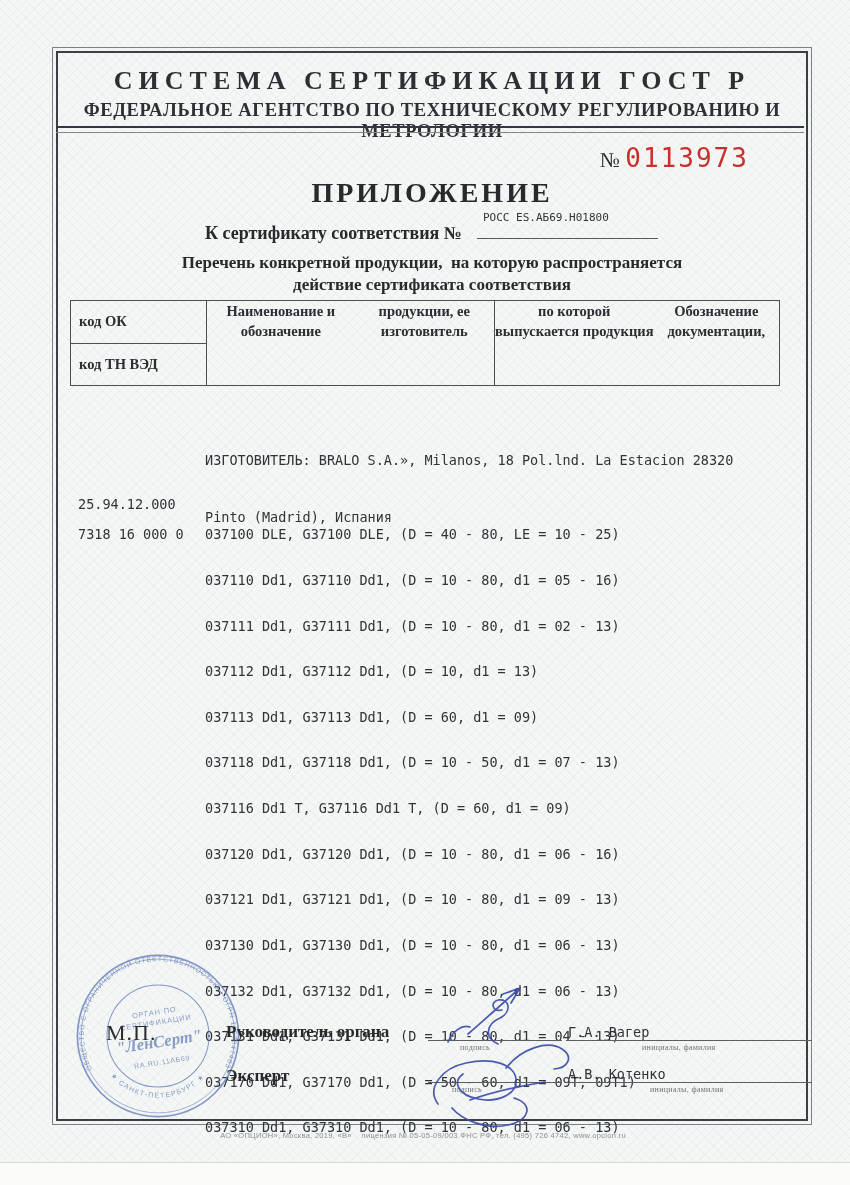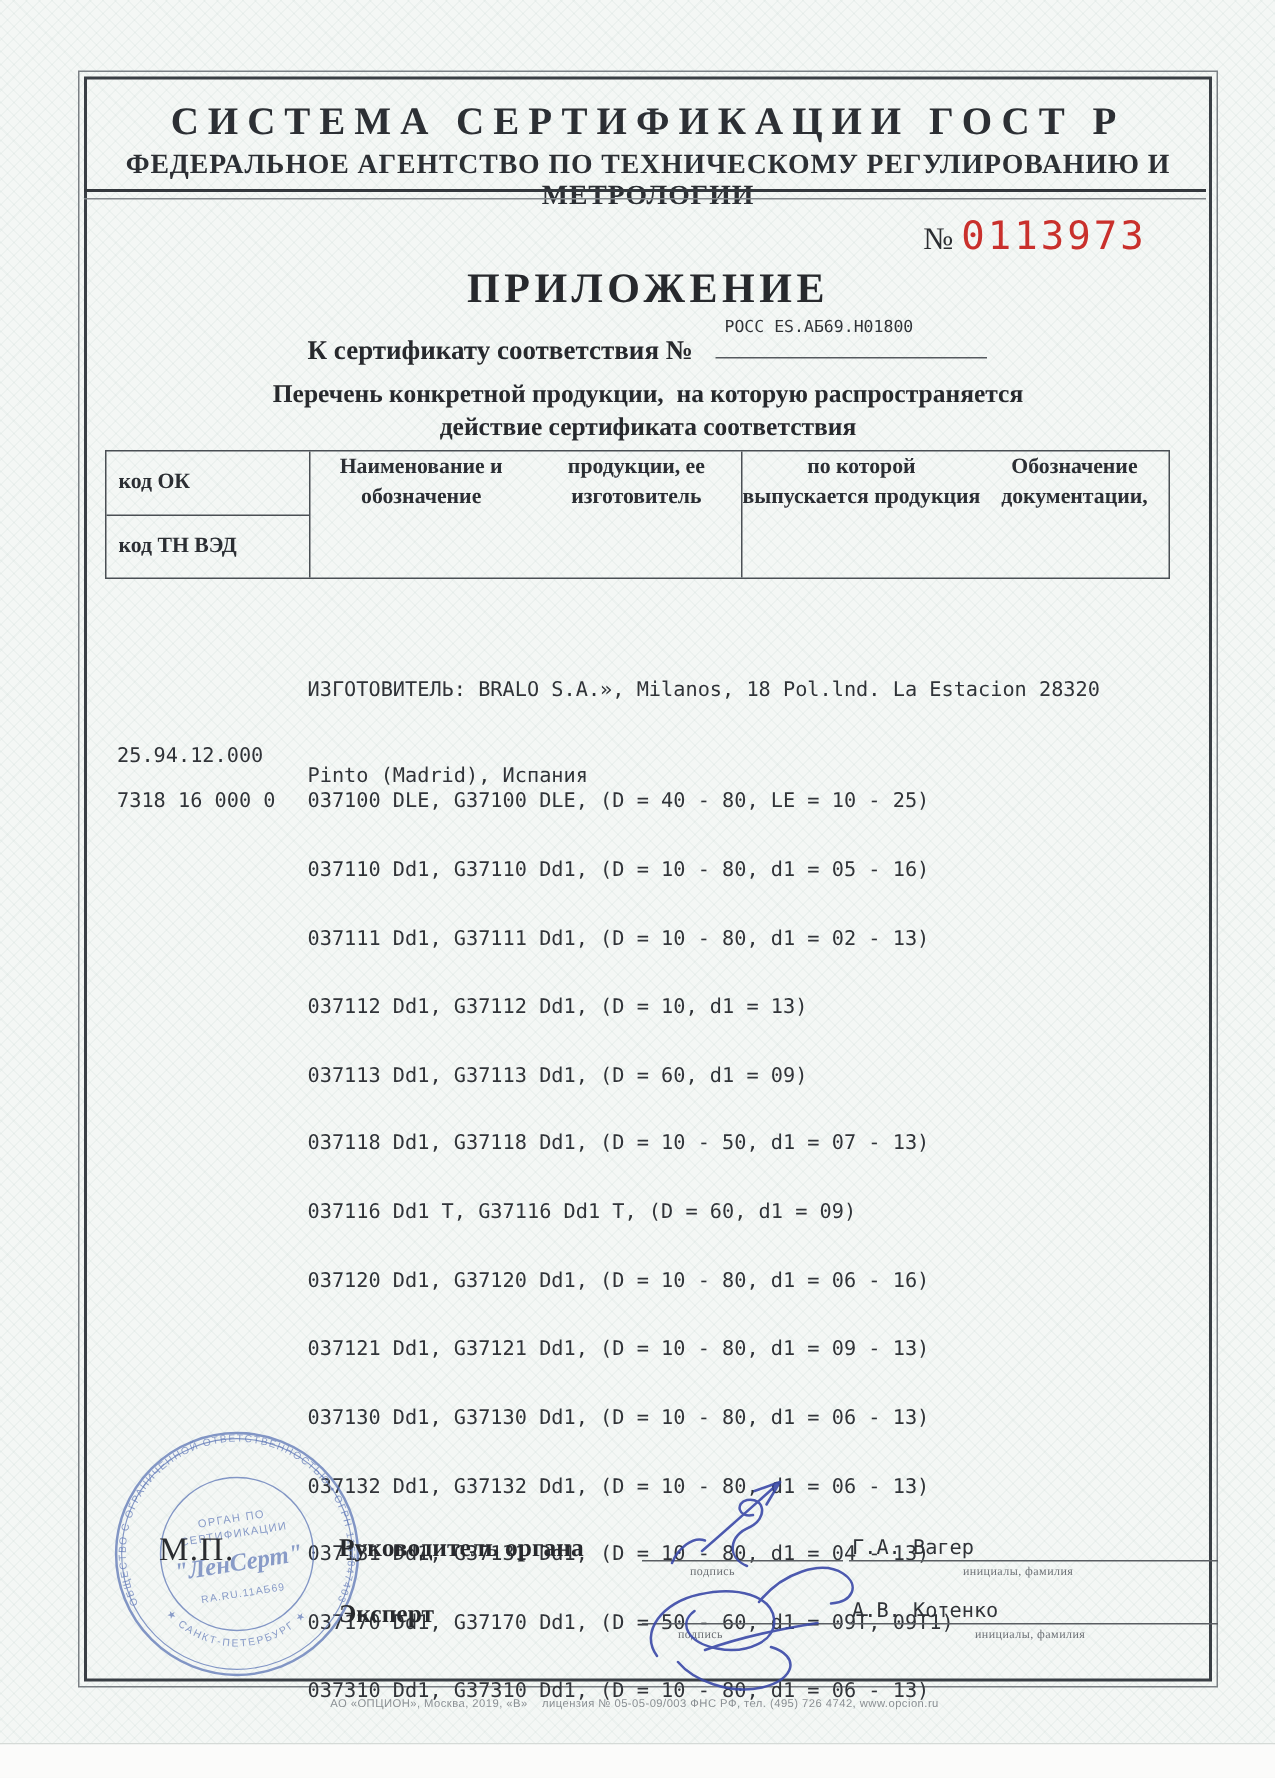--- a/index.html
+++ b/index.html
@@ -24,21 +24,21 @@
   .frame-inner{position:absolute;left:56px;top:51px;width:748px;height:1066px;border:2px solid #3a3f45;}
 
   .abs{position:absolute;}
   .centered{left:52px;width:760px;text-align:center;}
 
   .h1{top:66px;font-size:26px;font-weight:bold;letter-spacing:6px;color:#2c2f34;}
   .h2{top:100px;font-size:18.5px;font-weight:bold;letter-spacing:.6px;color:#2c2f34;}
   .sep-a{top:126px;left:56px;width:748px;height:2px;background:#34383d;}
   .sep-b{top:132px;left:56px;width:748px;height:1px;background:#82878b;}
 
-  .number-row{top:143px;left:600px;width:180px;white-space:pre;text-align:center;}
+  .number-row{top:143px;left:600px;width:180px;white-space:pre;}
   .number-prefix{font-size:21px;color:#2b2d31;}
   .number-value{font-family:"DejaVu Sans Mono", monospace;font-size:26px;letter-spacing:2px;color:#c9302c;}
 
   .title{top:177px;font-size:28px;font-weight:bold;letter-spacing:3px;color:#27292d;}
 
   .cert-label{top:223px;left:205px;font-size:18px;font-weight:bold;color:#27292d;}
   .cert-value{top:211px;left:483px;font-family:"DejaVu Sans Mono", monospace;font-size:11px;color:#33363b;white-space:pre;}
   .cert-line{top:238px;left:477px;width:181px;height:1px;background:#55595e;}
 
   .subtitle1{top:253px;font-size:17px;font-weight:bold;white-space:pre;color:#27292d;}

